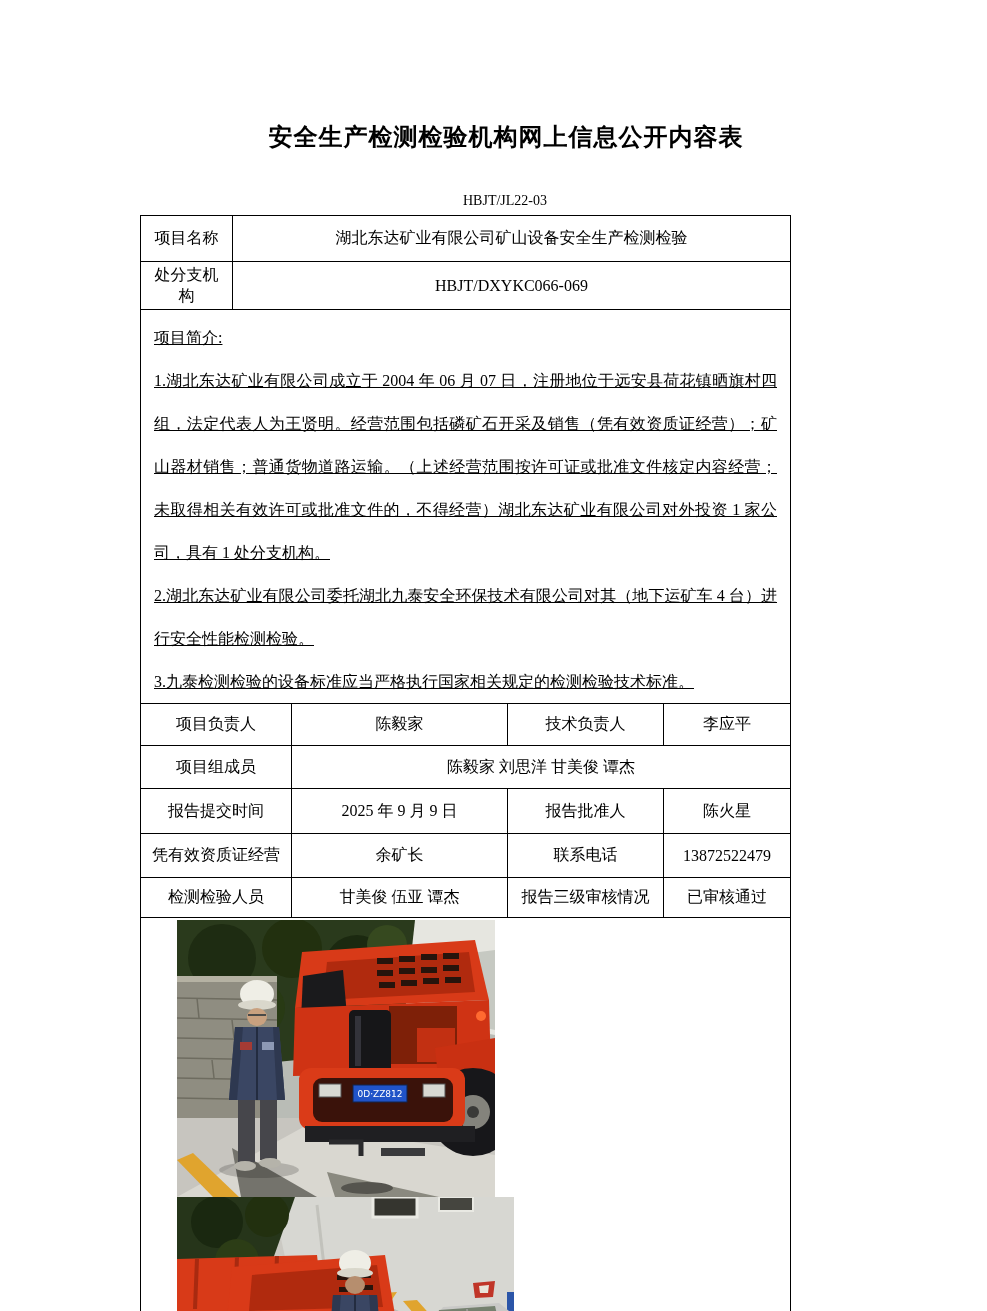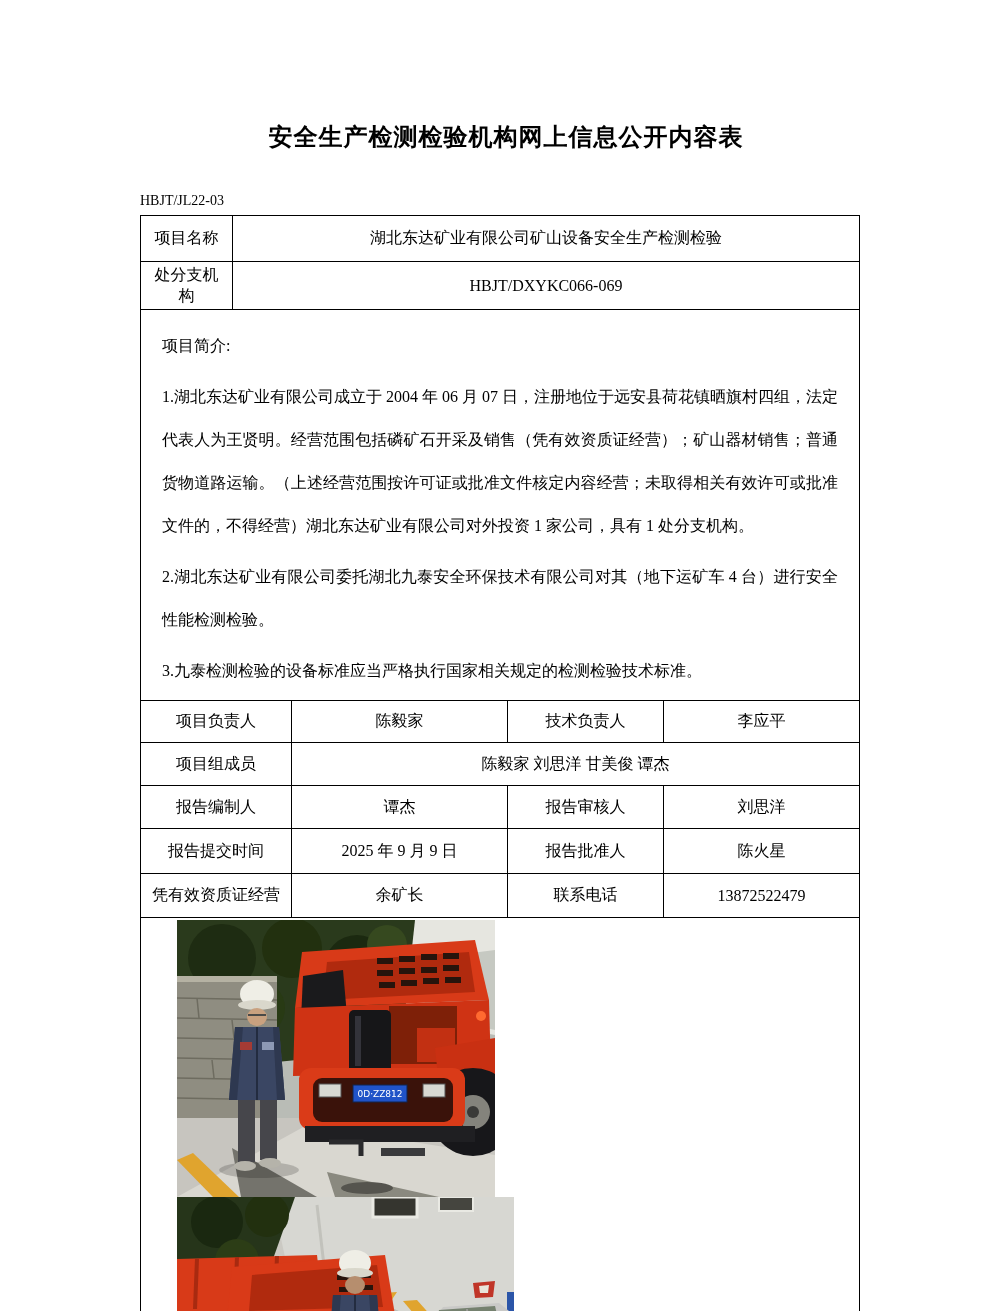--- a/index.html
+++ b/index.html
@@ -14,50 +14,51 @@
   .sheet{position:absolute;left:140px;top:0;width:732px;}
   h1.title{
     margin:121px 0 0 0;
     font-size:24px;
     font-weight:bold;
     text-align:center;
     letter-spacing:1px;
   }
   .doc-code{
     margin-top:40px;
-    text-align:left;
+    text-align:center;
     font-size:14px;
     padding-right:2px;
   }
   table.tbl{
     border-collapse:collapse;
-    width:720px;
+    width:651px;
     table-layout:fixed;
   }
   table.tbl-top{margin-top:6px;}
   table.tbl-mid{margin-top:-1px;}
   .tbl td{
     border:1.5px solid #000;
     font-size:16px;
     text-align:center;
     vertical-align:middle;
     padding:2px 6px;
     overflow:hidden;
   }
   td.intro-cell{
     text-align:left;
     vertical-align:top;
     padding:6px 13px 0 13px;
     height:339px;
   }
   .intro-cell p{
-    margin:8px;
+    margin:0;
     line-height:43px;
     font-size:16px;
     text-align:justify;
+    text-decoration:underline;
   }
   td.lbl{padding:2px 10px;}
   td.wraplbl{padding:2px 15px;}
   td.photo-cell{
     height:282px;
     text-align:left;
     vertical-align:top;
     padding:2px 0 2px 36px;
   }
   .photo{display:inline-block;vertical-align:top;margin-right:16px;}
@@ -108,37 +109,37 @@
           <tr style="height:42px">
         <td class="lbl">项目负责人</td>
         <td>陈毅家</td>
         <td>技术负责人</td>
         <td>李应平</td>
       </tr>
       <tr style="height:43px">
         <td class="lbl">项目组成员</td>
         <td colspan="3">陈毅家 刘思洋 甘美俊 谭杰</td>
       </tr>
-      <tr style="height:43px">
-        <td class="lbl">报告编制人</td>
-        <td>谭杰</td>
-        <td>报告审核人</td>
-        <td>刘思洋</td>
-      </tr>
       <tr style="height:45px">
         <td class="lbl">报告提交时间</td>
         <td>2025 年 9 月 9 日</td>
         <td>报告批准人</td>
         <td>陈火星</td>
       </tr>
       <tr style="height:44px">
         <td class="lbl">凭有效资质证经营</td>
         <td>余矿长</td>
         <td>联系电话</td>
         <td>13872522479</td>
+      </tr>
+      <tr style="height:40px">
+        <td class="lbl">检测检验人员</td>
+        <td>甘美俊 伍亚 谭杰</td>
+        <td style="padding:2px 3px">报告三级审核情况</td>
+        <td>已审核通过</td>
       </tr>
 
       <tr>
         <td class="photo-cell" colspan="4">
 
           
           <span class="photo">
           <svg width="318" height="277" viewBox="0 0 318 277">
 
             <rect x="0" y="0" width="318" height="200" fill="#b9bcb6"></rect>

